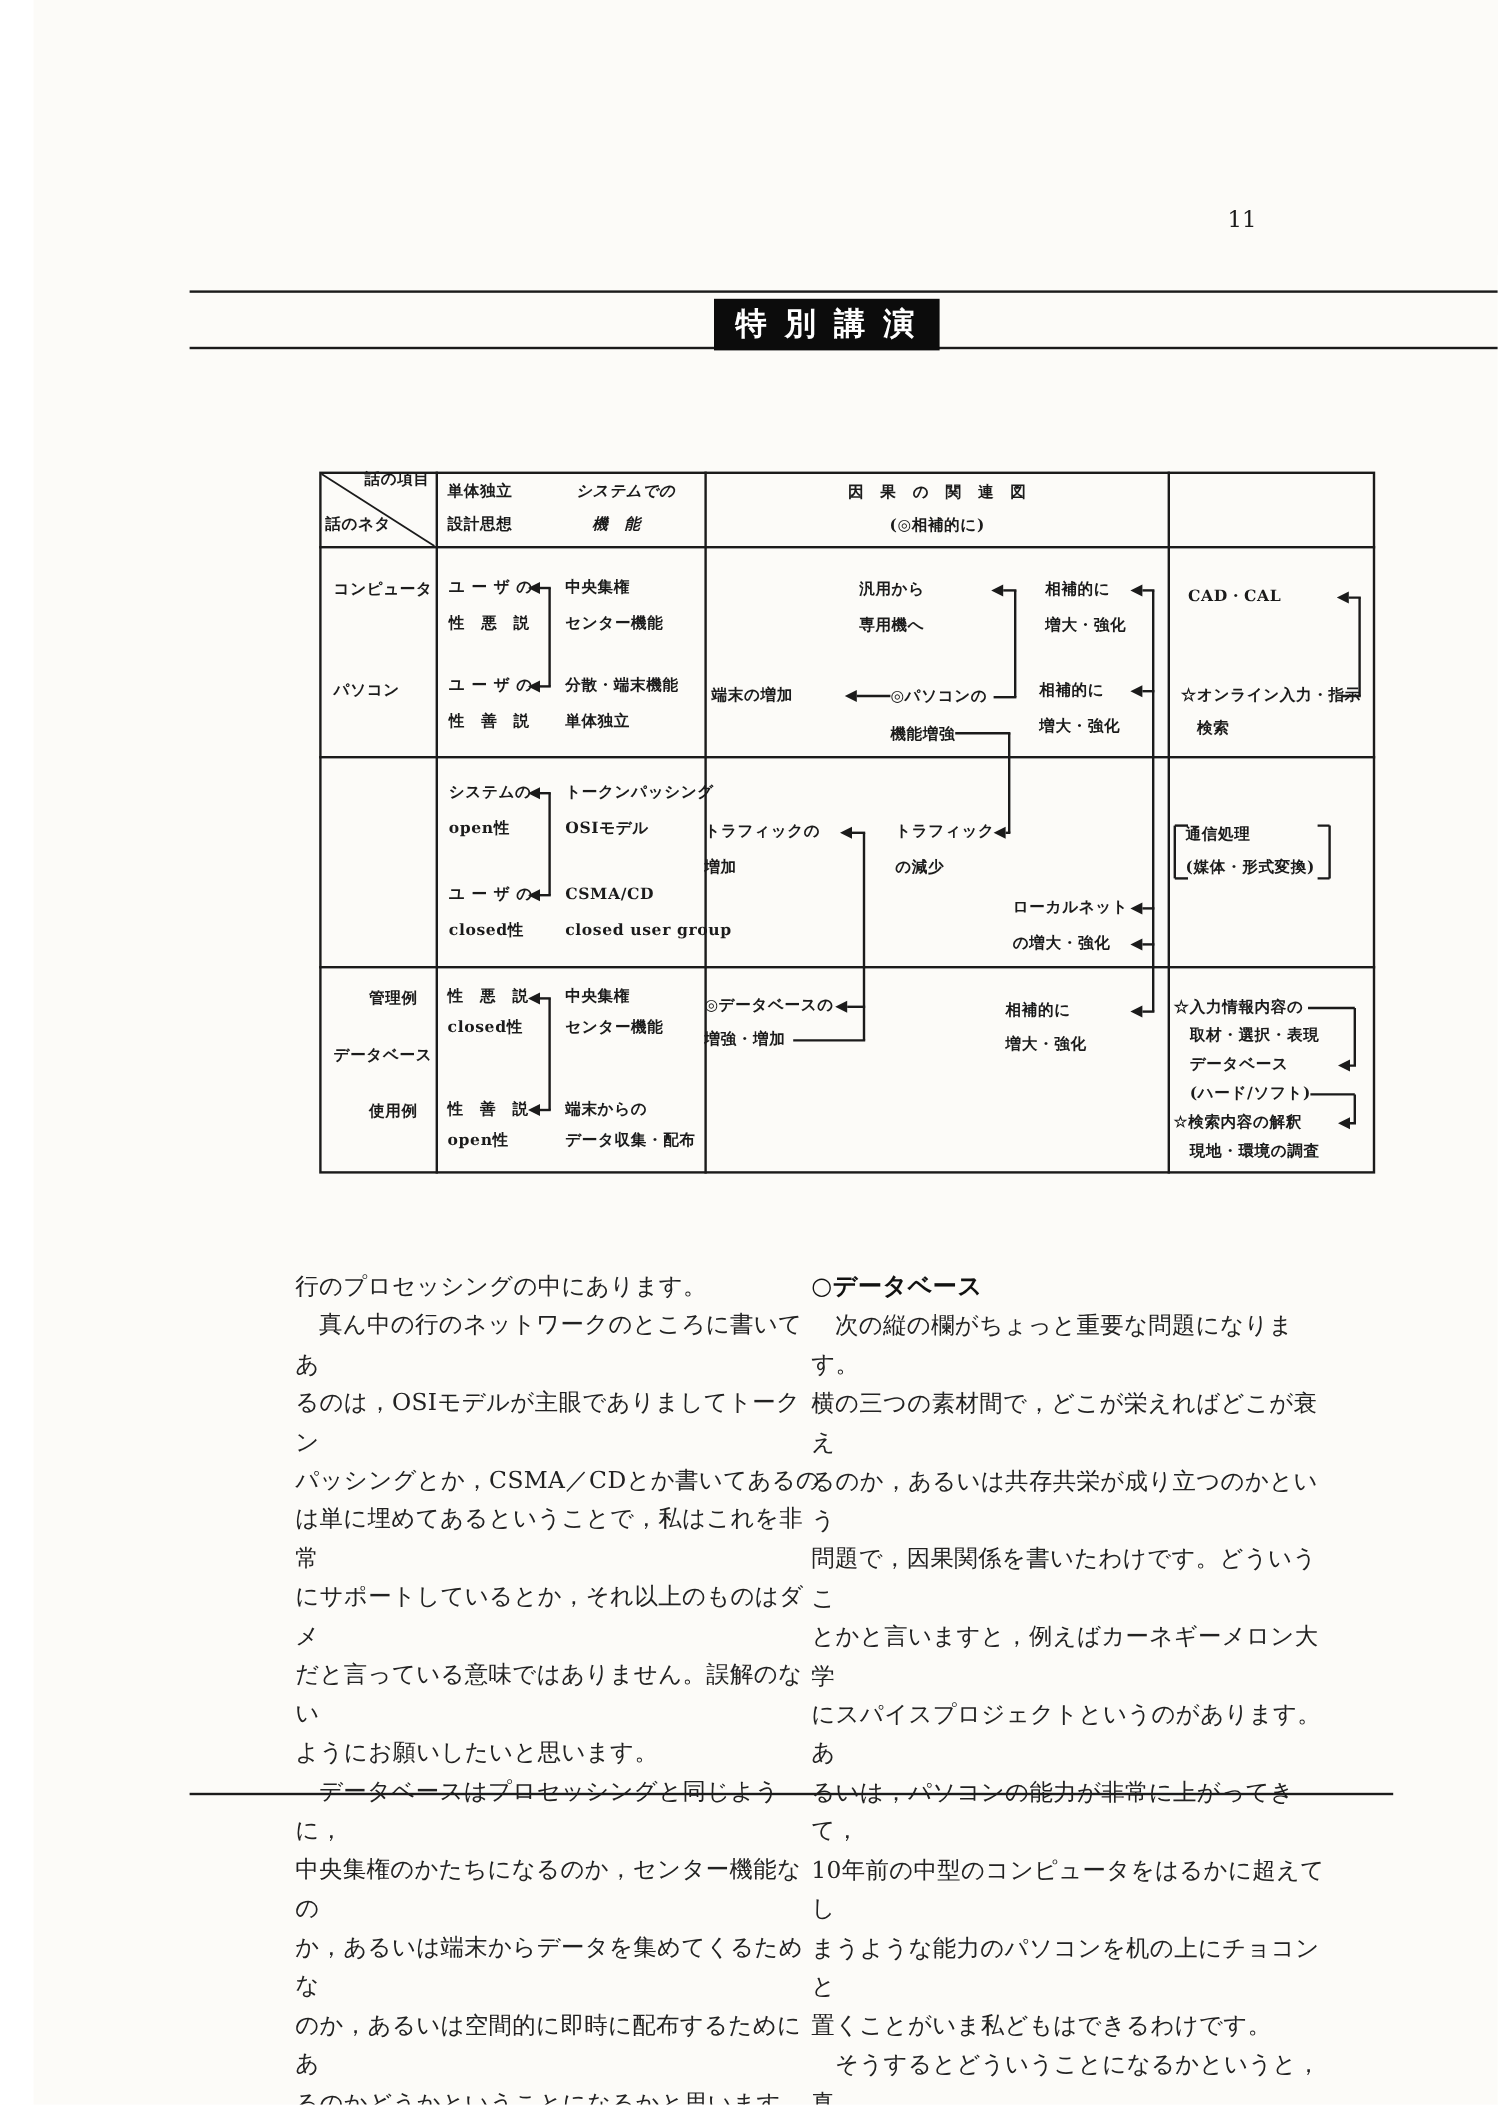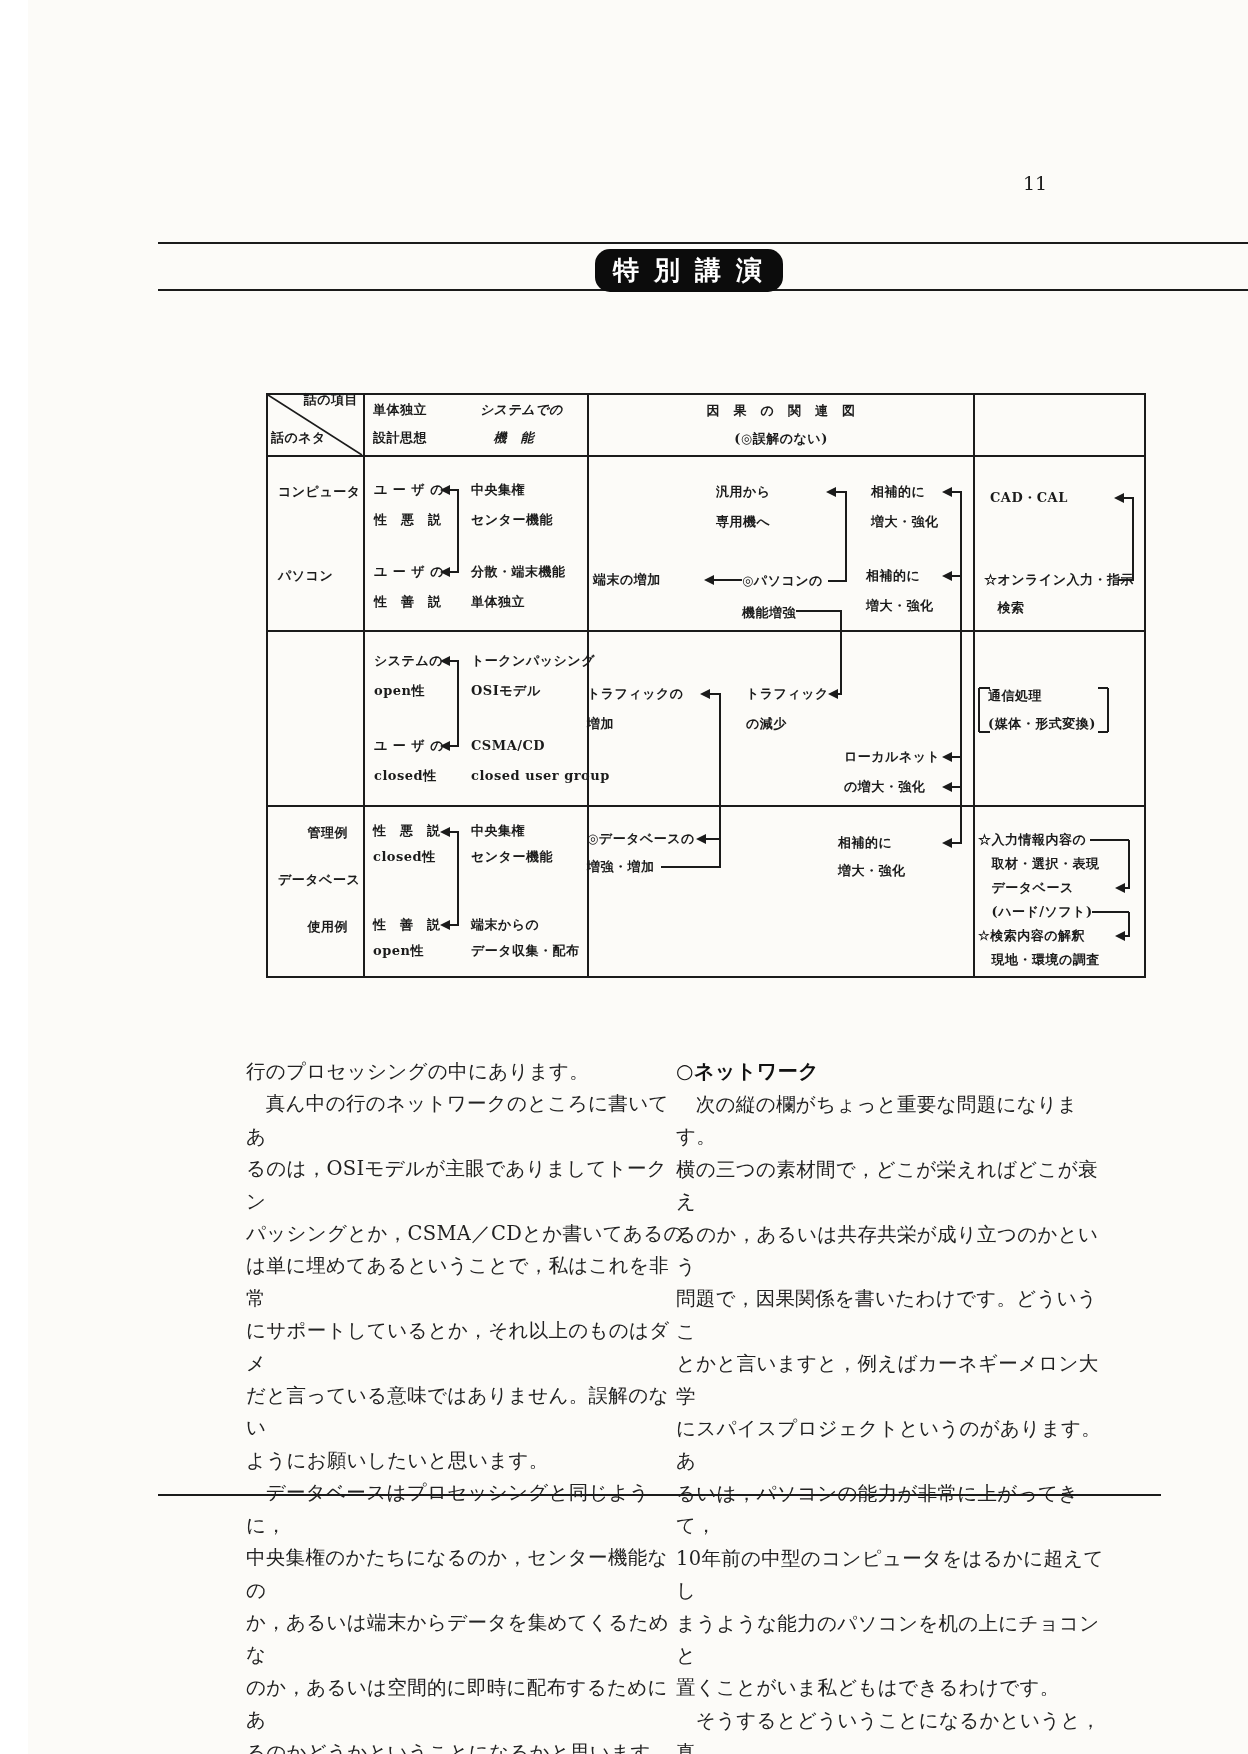--- a/index.html
+++ b/index.html
@@ -11,21 +11,21 @@
   .ctr{text-align:center}.rt{text-align:right}
   .rule{position:absolute;background:#1b1b1b;}
   .tbl-border{position:absolute;left:238px;top:393px;width:880px;height:585px;
      border:2px solid #1b1b1b;box-sizing:border-box;}
   .overlay{position:absolute;left:0;top:0;pointer-events:none;}
   .pgnum{position:absolute;left:995px;top:172px;font-family:"DejaVu Serif",serif;
      font-size:19px;color:#1b1b1b;}
   .section-title{position:absolute;left:567px;top:249px;width:188px;height:43px;
      background:#0c0c0c;color:#fff;text-align:center;
      font-family:"DejaVu Sans","Liberation Sans",sans-serif;font-weight:bold;
-     font-size:26px;line-height:43px;letter-spacing:3px;border-radius:15px;}
+     font-size:26px;line-height:43px;letter-spacing:3px;}
   .bodytxt{position:absolute;font-family:"DejaVu Serif","Liberation Serif",serif;
      font-size:19.5px;line-height:32.4px;color:#222;white-space:pre-line;letter-spacing:.3px;}
   .bodyhead{position:absolute;font-family:"DejaVu Serif","Liberation Serif",serif;
      font-weight:bold;font-size:20px;color:#111;letter-spacing:.5px;}
 </style>
 </head>
 <body>
 
 <div class="page">
 
@@ -43,21 +43,21 @@
   <div class="rule" style="left:238px;top:630px;width:880px;height:2px;"></div>
   <div class="rule" style="left:238px;top:805px;width:880px;height:2px;"></div>
 
   <div class="t rt" style="left:248px;top:392px;width:82px;line-height:16px;">話の項目</div>
   <div class="t" style="left:243px;top:430px;line-height:16px;">話のネタ</div>
   <div class="t lh28" style="left:345px;top:396px;">単体独立
 設計思想</div>
   <div class="t lh28" style="left:452px;top:396px;font-style:italic;">システムでの
 　機　能</div>
   <div class="t lh28 ctr" style="left:561px;top:397px;width:384px;">因　果　の　関　連　図
-(◎誤解のない)</div>
+(◎相補的に)</div>
 
   <div class="t" style="left:250px;top:477px;">コンピュータ</div>
   <div class="t" style="left:250px;top:561px;">パソコン</div>
   <div class="t" style="left:346px;top:475px;">ユ ー ザ の
 性　悪　説</div>
   <div class="t" style="left:443px;top:475px;">中央集権
 センター機能</div>
   <div class="t" style="left:346px;top:557px;">ユ ー ザ の
 性　善　説</div>
   <div class="t" style="left:443px;top:557px;">分散・端末機能
@@ -188,21 +188,21 @@
 パッシングとか，CSMA／CDとか書いてあるの
 は単に埋めてあるということで，私はこれを非常
 にサポートしているとか，それ以上のものはダメ
 だと言っている意味ではありません。誤解のない
 ようにお願いしたいと思います。
 　データベースはプロセッシングと同じように，
 中央集権のかたちになるのか，センター機能なの
 か，あるいは端末からデータを集めてくるためな
 のか，あるいは空間的に即時に配布するためにあ
 るのかどうかということになるかと思います。</div>
-  <div class="bodyhead" style="left:648px;top:1058px;">○ネットワーク</div>
+  <div class="bodyhead" style="left:648px;top:1058px;">○データベース</div>
   <div class="bodytxt" style="left:648px;top:1089px;width:440px;">　次の縦の欄がちょっと重要な問題になります。
 横の三つの素材間で，どこが栄えればどこが衰え
 るのか，あるいは共存共栄が成り立つのかという
 問題で，因果関係を書いたわけです。どういうこ
 とかと言いますと，例えばカーネギーメロン大学
 にスパイスプロジェクトというのがあります。あ
 るいは，パソコンの能力が非常に上がってきて，
 10年前の中型のコンピュータをはるかに超えてし
 まうような能力のパソコンを机の上にチョコンと
 置くことがいま私どもはできるわけです。

